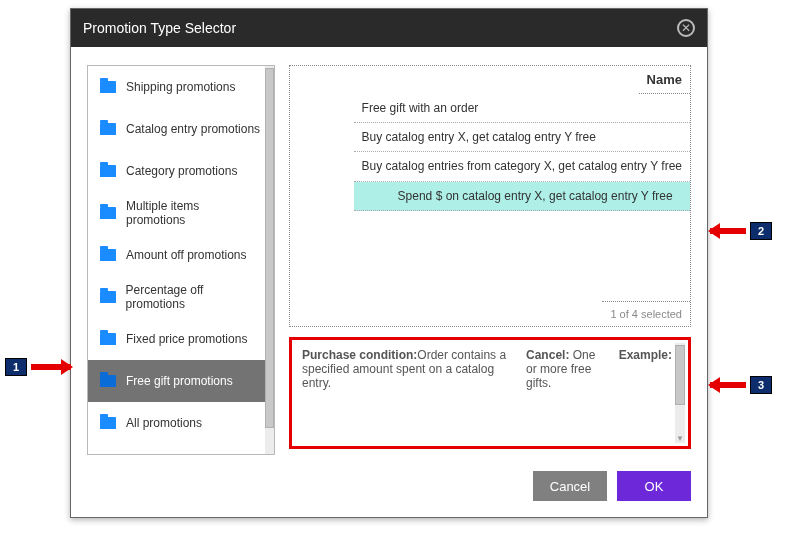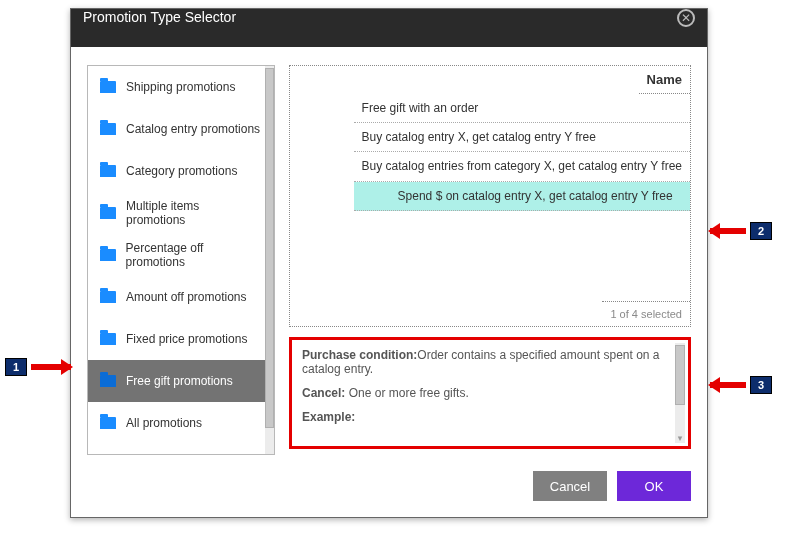--- a/index.html
+++ b/index.html
@@ -10,21 +10,21 @@
     }
     .dialog {
       position: absolute; left: 70px; top: 8px;
       width: 638px; height: 510px;
       border: 1px solid #666;
       background: #fff;
       box-shadow: 0 2px 6px rgba(0,0,0,0.3);
     }
     .titlebar {
       height: 38px; background: #2a2a2a; color: #fff;
-      display: flex; justify-content: space-between;
+      display: flex; align-items: center; justify-content: space-between;
       padding: 0 12px; font-size: 14px;
     }
     .close-icon {
       width: 18px; height: 18px; border: 2px solid #bbb; border-radius: 50%;
       display: flex; align-items: center; justify-content: center;
       color: #bbb; font-size: 12px; cursor: pointer; line-height: 1;
     }
     .content {
       display: flex; gap: 14px; padding: 18px 16px 0 16px; height: 408px;
     }
@@ -62,21 +62,21 @@
     .table-body { flex: 1; overflow: hidden; }
     .table-row {
       padding: 6px 8px; border-bottom: 1px dotted #aaa; cursor: pointer;
       font-size: 12px; line-height: 1.35;
     }
     .table-row.selected { background: #aef0e8; padding-left: 44px; }
     .selection-count { color: #8a8a8a; padding: 6px 8px; border-top: 1px dotted #888; font-size: 11px; }
     .details-box {
       border: 3px solid #e40000; margin-top: 10px; height: 112px;
       padding: 8px 16px 8px 10px; position: relative; color: #555; font-size: 12px;
-      display: flex; flex-direction: column; gap: 10px;
+      display: flex; gap: 10px;
     }
     .details-box .lbl { font-weight: bold; color: #555; }
     .details-scroll {
       position: absolute; right: 3px; top: 3px; width: 10px; bottom: 3px; background: #ececec;
     }
     .details-thumb { position: absolute; right: 0; top: 2px; width: 10px; height: 60px; background: #c8c8c8; border: 1px solid #b0b0b0; }
     .details-arrow { position: absolute; left: 0; width: 10px; height: 10px; color: #999; font-size: 9px; text-align: center; line-height: 10px;}
     .buttons {
       display: flex; justify-content: flex-end; gap: 10px;
       padding: 16px 16px 0 0;
@@ -138,25 +138,25 @@
           <div class="sidebar-item">
             <span class="folder-icon"></span>
             <span>Category promotions</span>
           </div>
           <div class="sidebar-item">
             <span class="folder-icon"></span>
             <span>Multiple items promotions</span>
           </div>
           <div class="sidebar-item">
             <span class="folder-icon"></span>
+            <span>Amount off promotions</span>
+          </div>
+          <div class="sidebar-item">
+            <span class="folder-icon"></span>
             <span>Percentage off promotions</span>
-          </div>
-          <div class="sidebar-item">
-            <span class="folder-icon"></span>
-            <span>Amount off promotions</span>
           </div>
           <div class="sidebar-item">
             <span class="folder-icon"></span>
             <span>Fixed price promotions</span>
           </div>
           <div class="sidebar-item selected">
             <span class="folder-icon"></span>
             <span>Free gift promotions</span>
           </div>
           <div class="sidebar-item">

